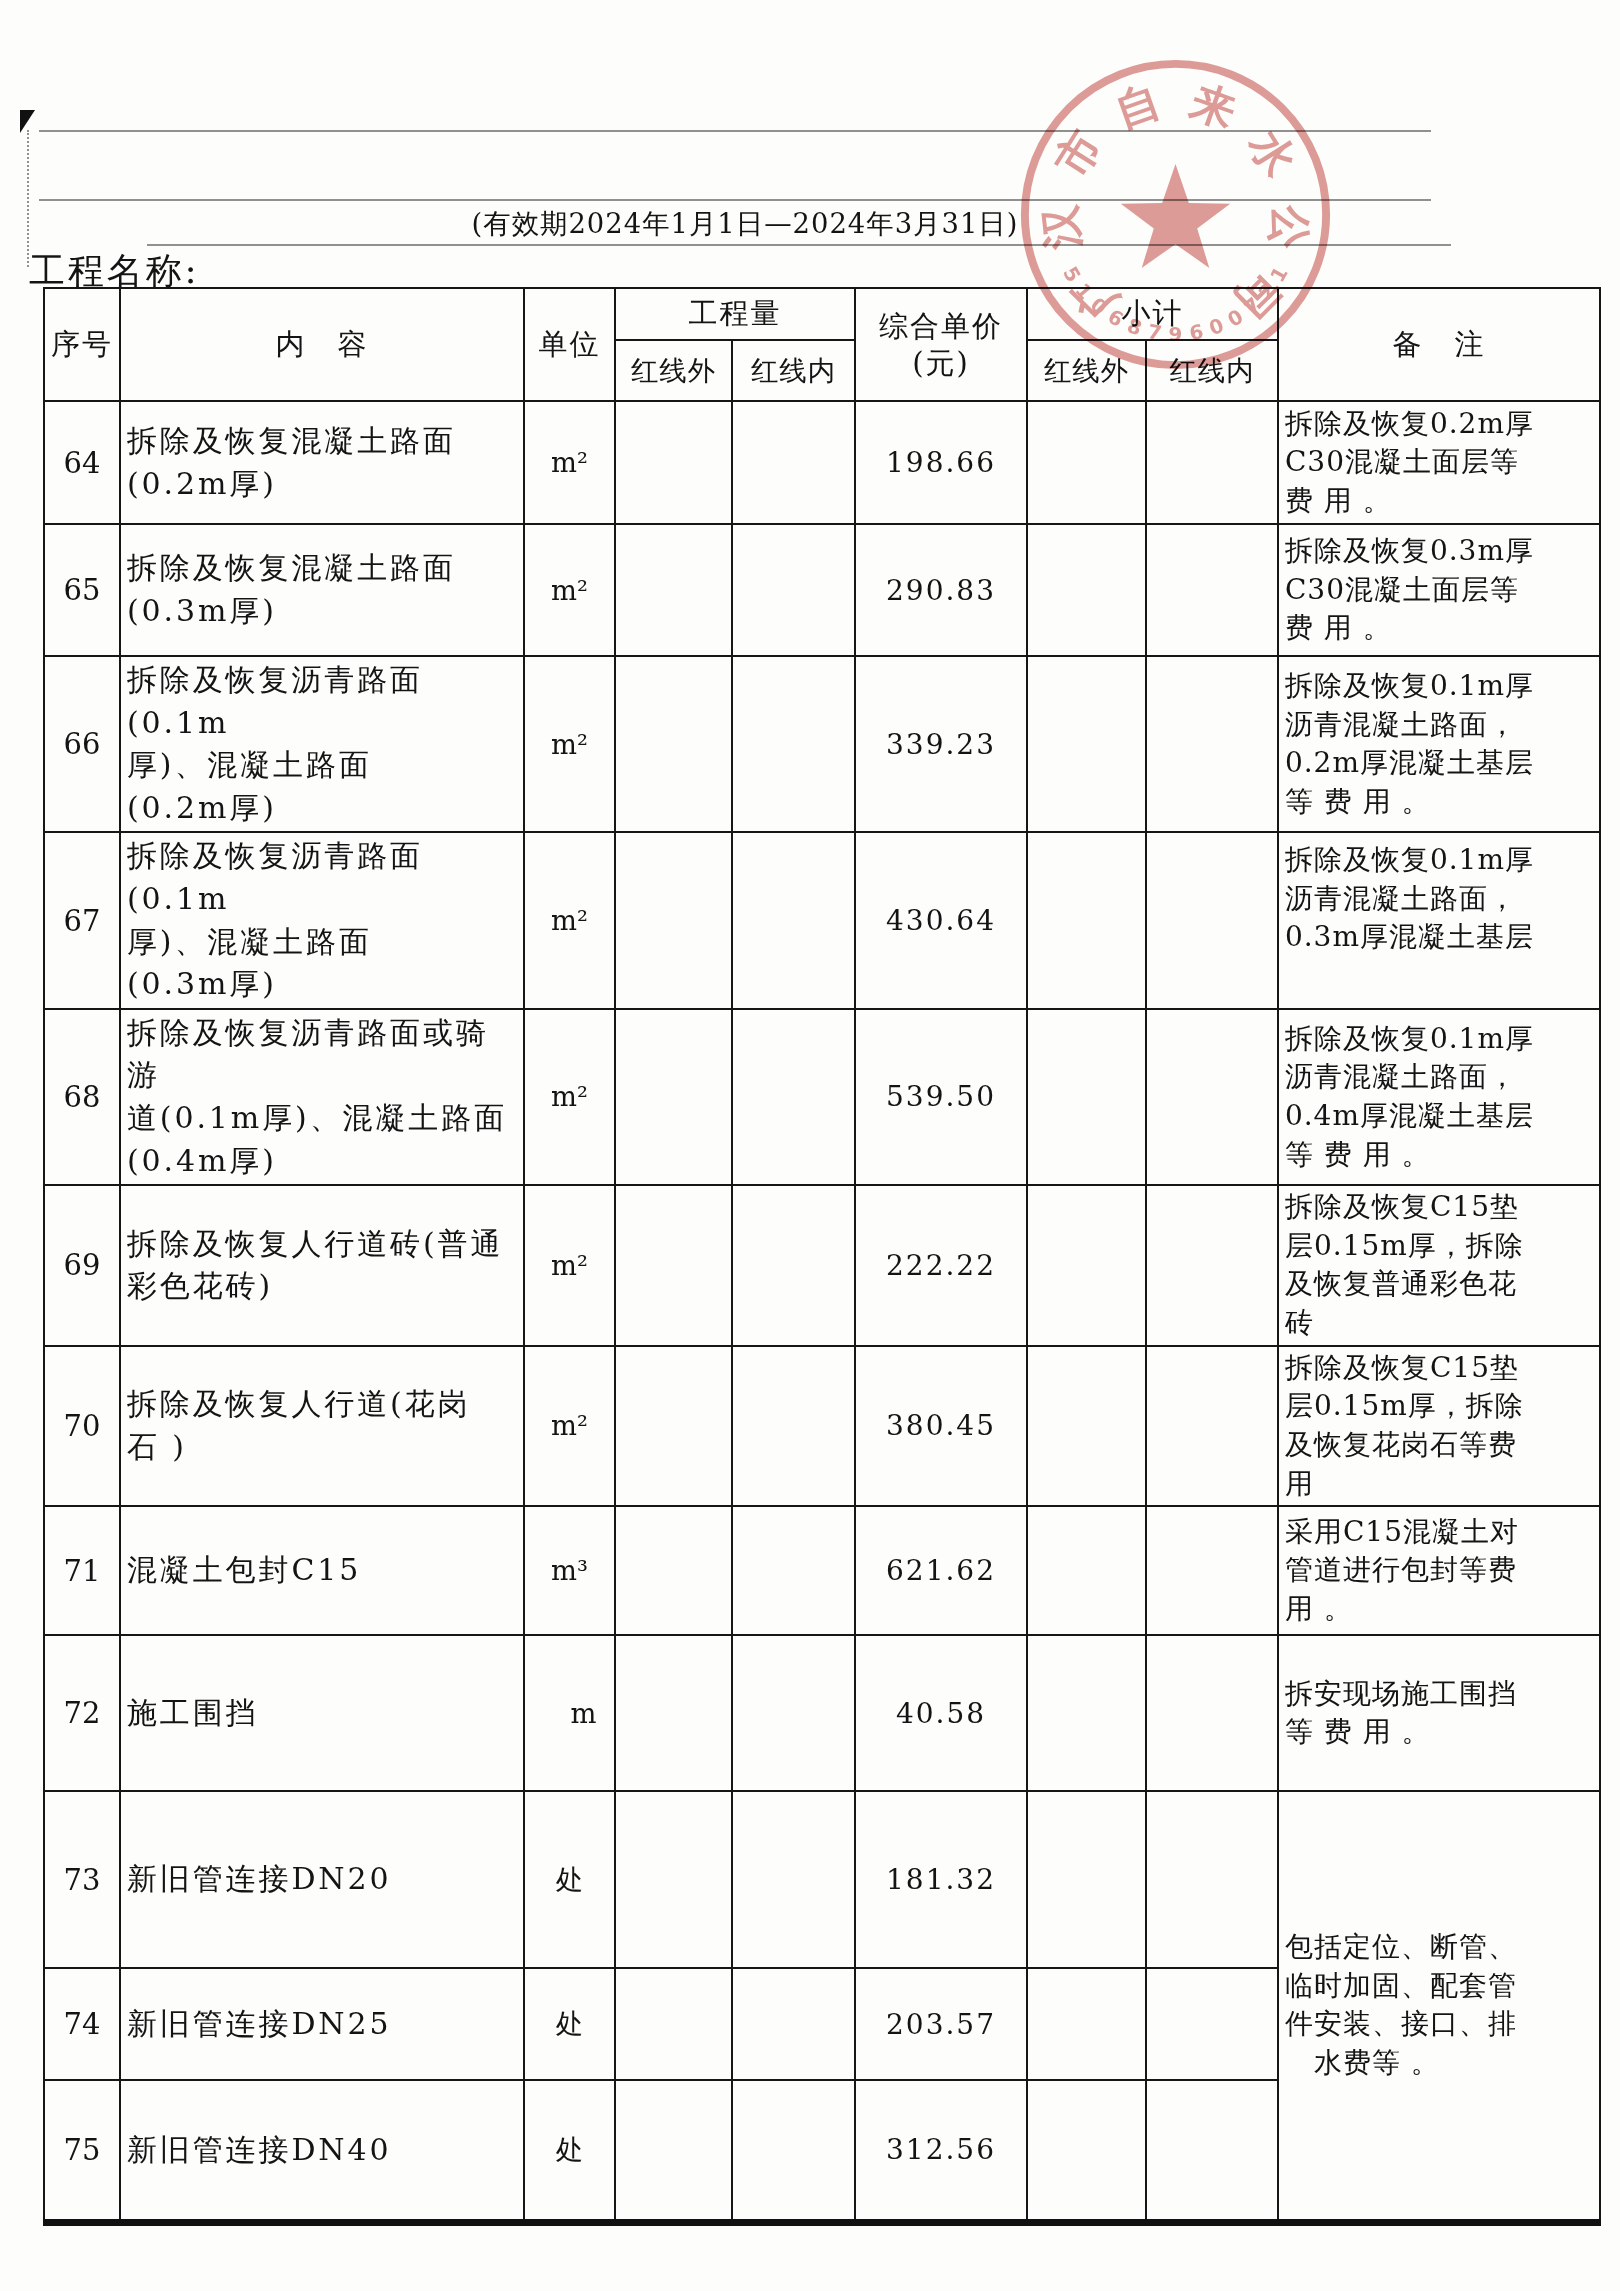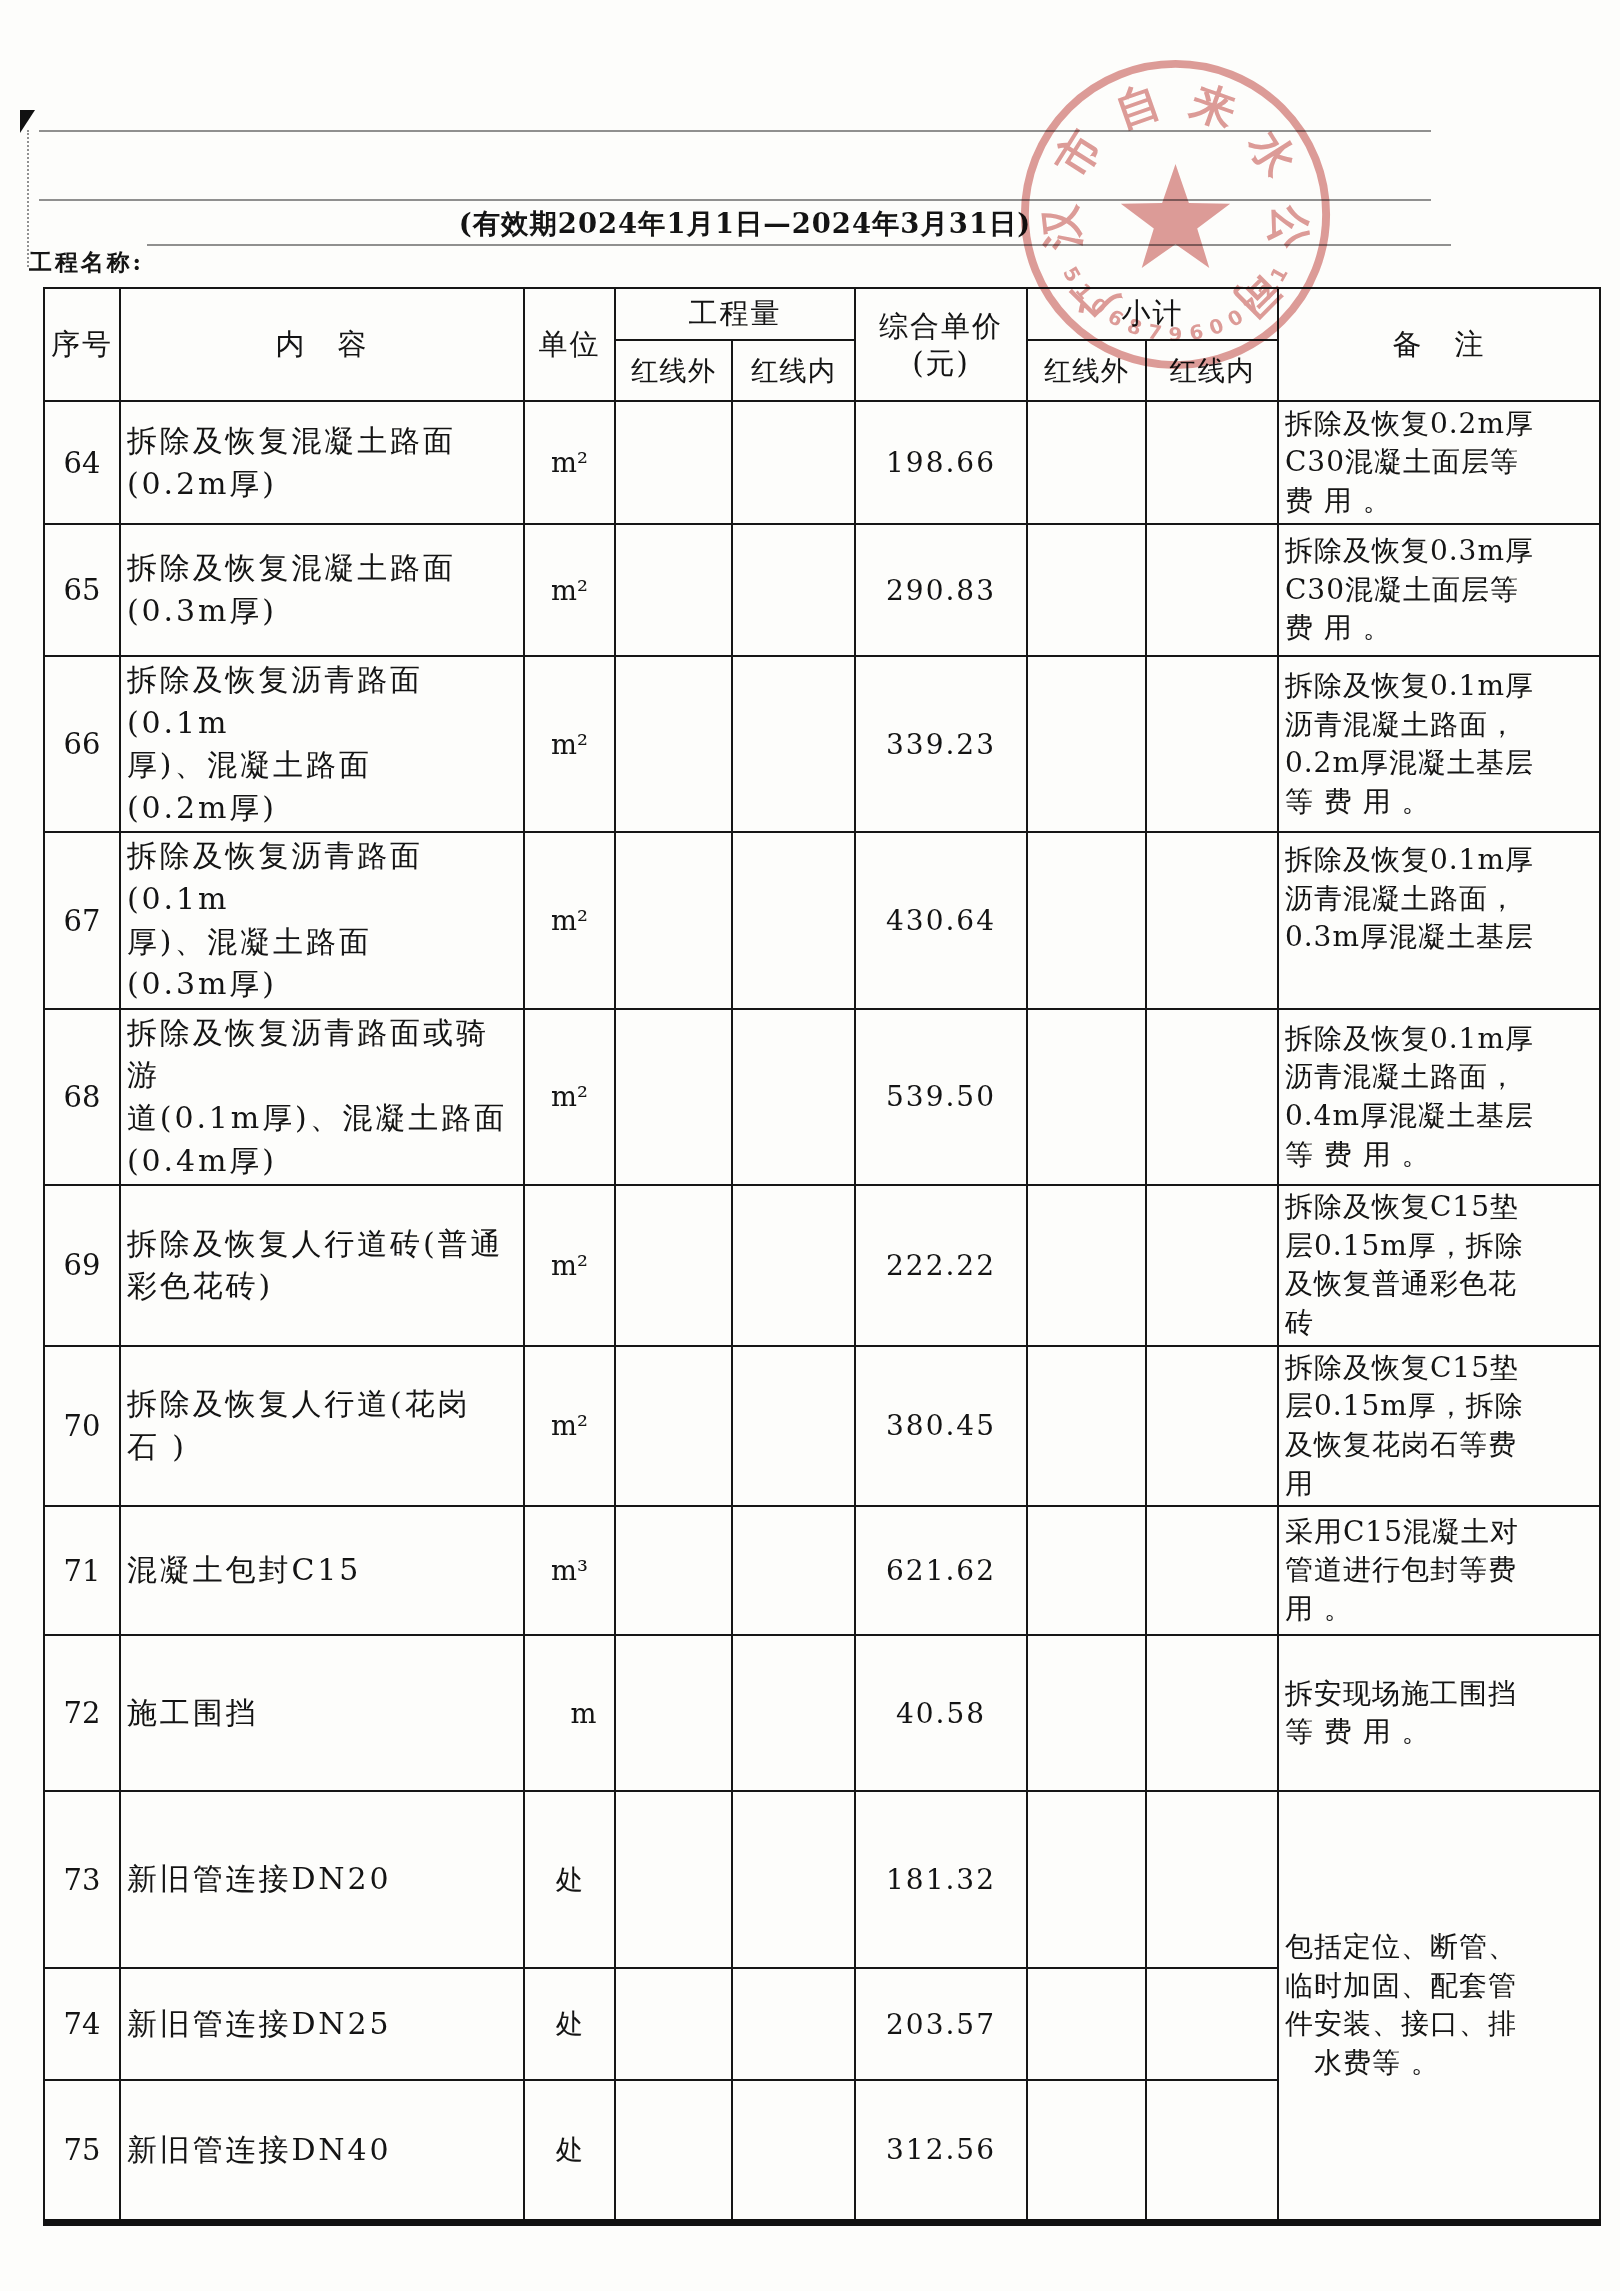--- a/index.html
+++ b/index.html
@@ -19,26 +19,26 @@
     position:absolute;left:19.6px;top:110px;width:0;height:0;
     border-left:15.7px solid #111;border-bottom:23.5px solid transparent;
   }
   .doc-title{
     position:absolute;left:421px;top:135px;width:647px;
     text-align:center;font-size:45px;font-weight:bold;letter-spacing:8.8px;
     white-space:nowrap;
   }
   .doc-subtitle{
     position:absolute;left:441px;top:206px;width:608px;
-    text-align:center;font-size:27.4px;font-weight:bold;letter-spacing:1px;
+    text-align:center;font-size:27.4px;font-weight:normal;letter-spacing:1px;
     white-space:nowrap;
   }
   .project-name{
     position:absolute;left:29px;top:247px;
-    font-size:23px;font-weight:bold;letter-spacing:2.9px;
+    font-size:36px;font-weight:normal;letter-spacing:2.9px;
   }
   
   .seal{
     position:absolute;left:1012px;top:51px;width:327px;height:327px;
     mix-blend-mode:multiply;opacity:.85;pointer-events:none;z-index:5;
   }
   .seal svg text{font-family:"DejaVu Sans","Liberation Sans",sans-serif;font-weight:bold;}
   
   table.price{
     position:absolute;left:43px;top:287px;

